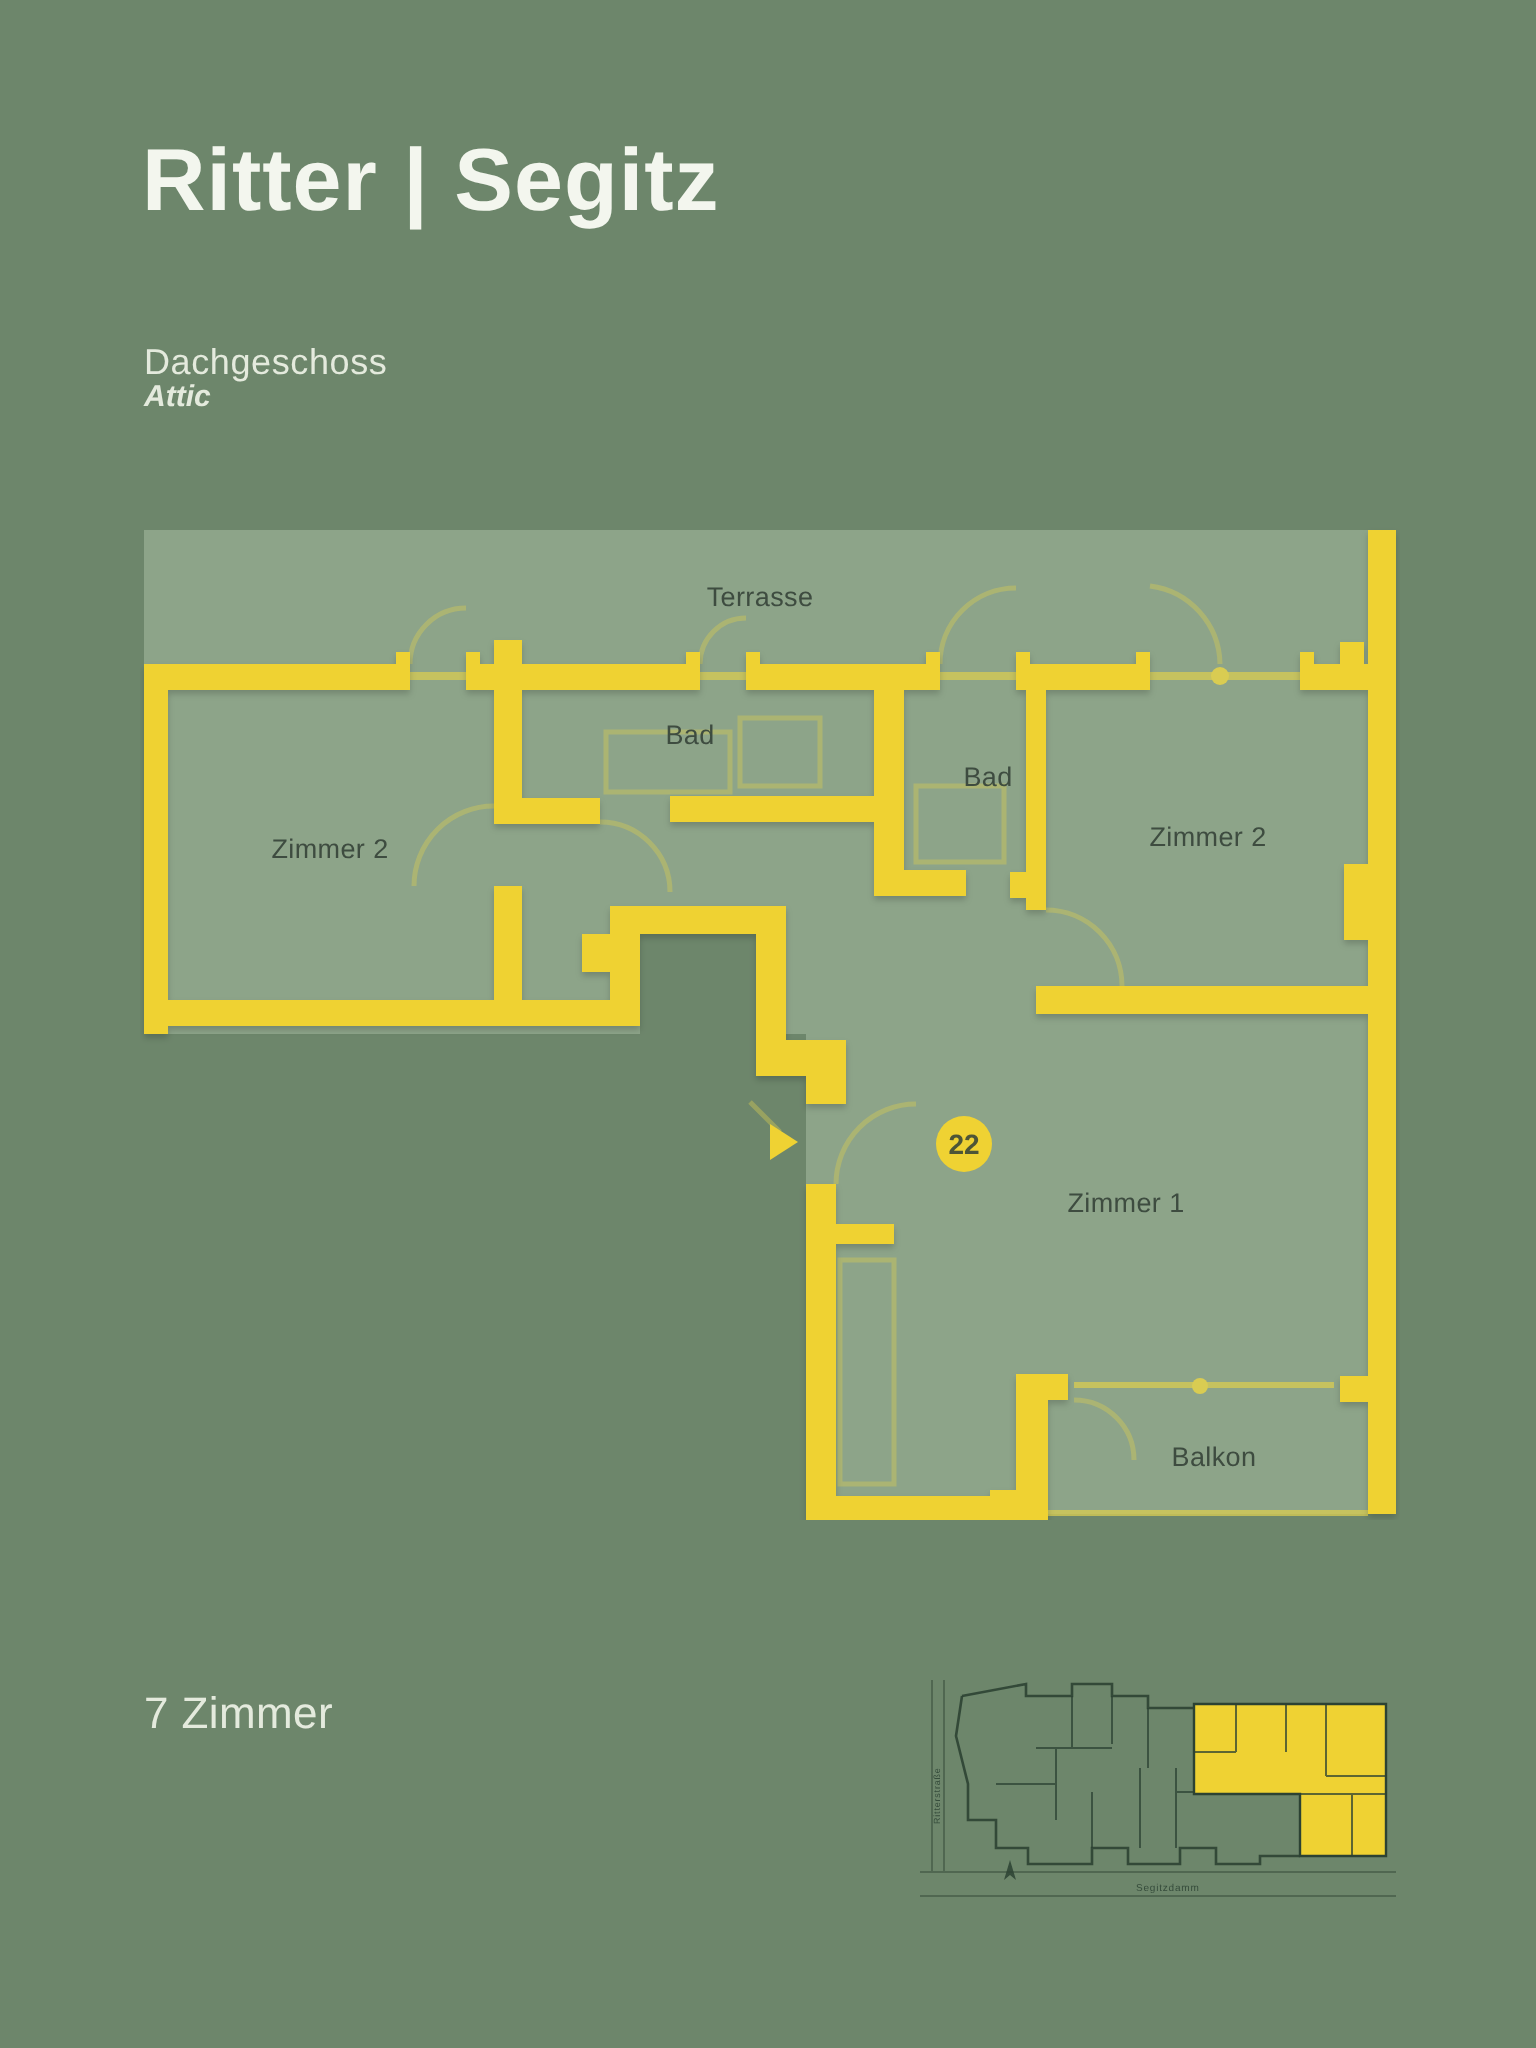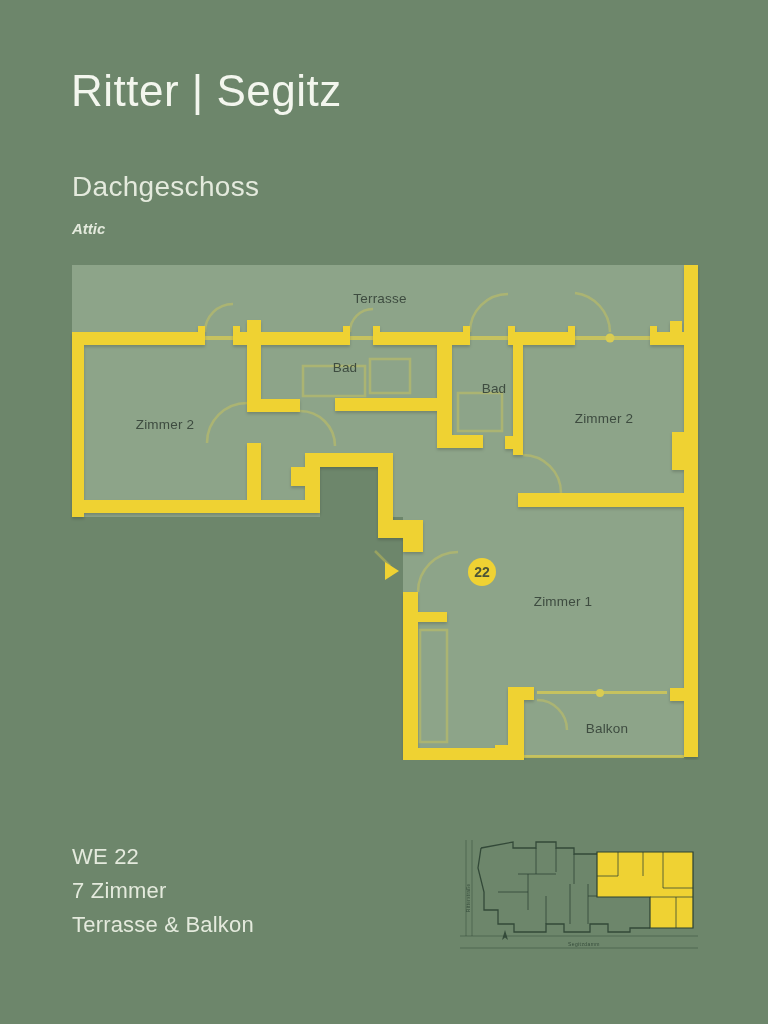--- a/index.html
+++ b/index.html
@@ -7,28 +7,28 @@
     --text_light:#e4eadd; --plan_label:#3e4c40; --map_line:#2c4233; --badge_text:#4d5537;
   }
   html,body{margin:0;padding:0;}
   body{
     width:768px;height:1024px;position:relative;overflow:hidden;
     background:var(--background);
     font-family:"Liberation Sans", sans-serif;
   }
   .brand{
     position:absolute;left:71px;top:66px;margin:0;
-    font-size:44px;font-weight:400;letter-spacing:.5px;color:#f3f6ee;
+    font-size:44px;font-weight:700;letter-spacing:.5px;color:#f3f6ee;
   }
   .floor-title{
     position:absolute;left:72px;top:171px;
-    font-size:28px;font-weight:400;color:var(--text_light);letter-spacing:.3px;
+    font-size:18px;font-weight:400;color:var(--text_light);letter-spacing:.3px;
   }
   .floor-subtitle{
-    position:absolute;left:72px;top:220px;
+    position:absolute;left:72px;top:190px;
     font-size:15px;font-style:italic;font-weight:700;color:var(--text_light);
   }
   .plan-svg{position:absolute;left:70px;top:263px;width:630px;height:497px;}
   .plan-base{fill:var(--plan_fill);}
   .void{fill:var(--background);}
   .walls rect,.walls polygon,.walls circle{fill:var(--wall);}
   .win{fill:var(--wall_faint);opacity:.75;}
   .faint{stroke:var(--wall_faint);fill:none;opacity:.4;stroke-width:2.5;}
   .plan-label{
     fill:var(--plan_label);font:500 13.5px "Liberation Sans", sans-serif;
@@ -159,23 +159,21 @@
     <text class="plan-label" x="310" y="40">Terrasse</text>
     <text class="plan-label" x="275" y="109">Bad</text>
     <text class="plan-label" x="424" y="130">Bad</text>
     <text class="plan-label" x="95" y="166">Zimmer 2</text>
     <text class="plan-label" x="534" y="160">Zimmer 2</text>
     <text class="plan-label" x="493" y="343">Zimmer 1</text>
     <text class="plan-label" x="537" y="470">Balkon</text>
   </svg>
 
   <div class="unit-info">
-    <div>WE 22</div>
     <div>7 Zimmer</div>
-    <div>Terrasse &amp; Balkon</div>
   </div>
 
   <svg class="map-svg" viewBox="0 0 245 118">
     <g>
       <path class="map-street" d="M8,4 V100 M14,4 V100 M2,100 H240 M2,112 H240"></path>
     </g>
     <path class="map-unit" d="M139,16 H235 V92 H192 V61 H139 Z"></path>
     <path class="map-part" d="M160,16 V40 M139,40 H160 M185,16 V40 M205,16 V52 M205,52 H235 M192,61 H235 M218,61 V92"></path>
     <g>
       <path class="map-line" d="M23,12 L55,6 L55,12 L78,12 L78,6 L98,6 L98,12 L116,12 L116,18 L139,18"></path>

